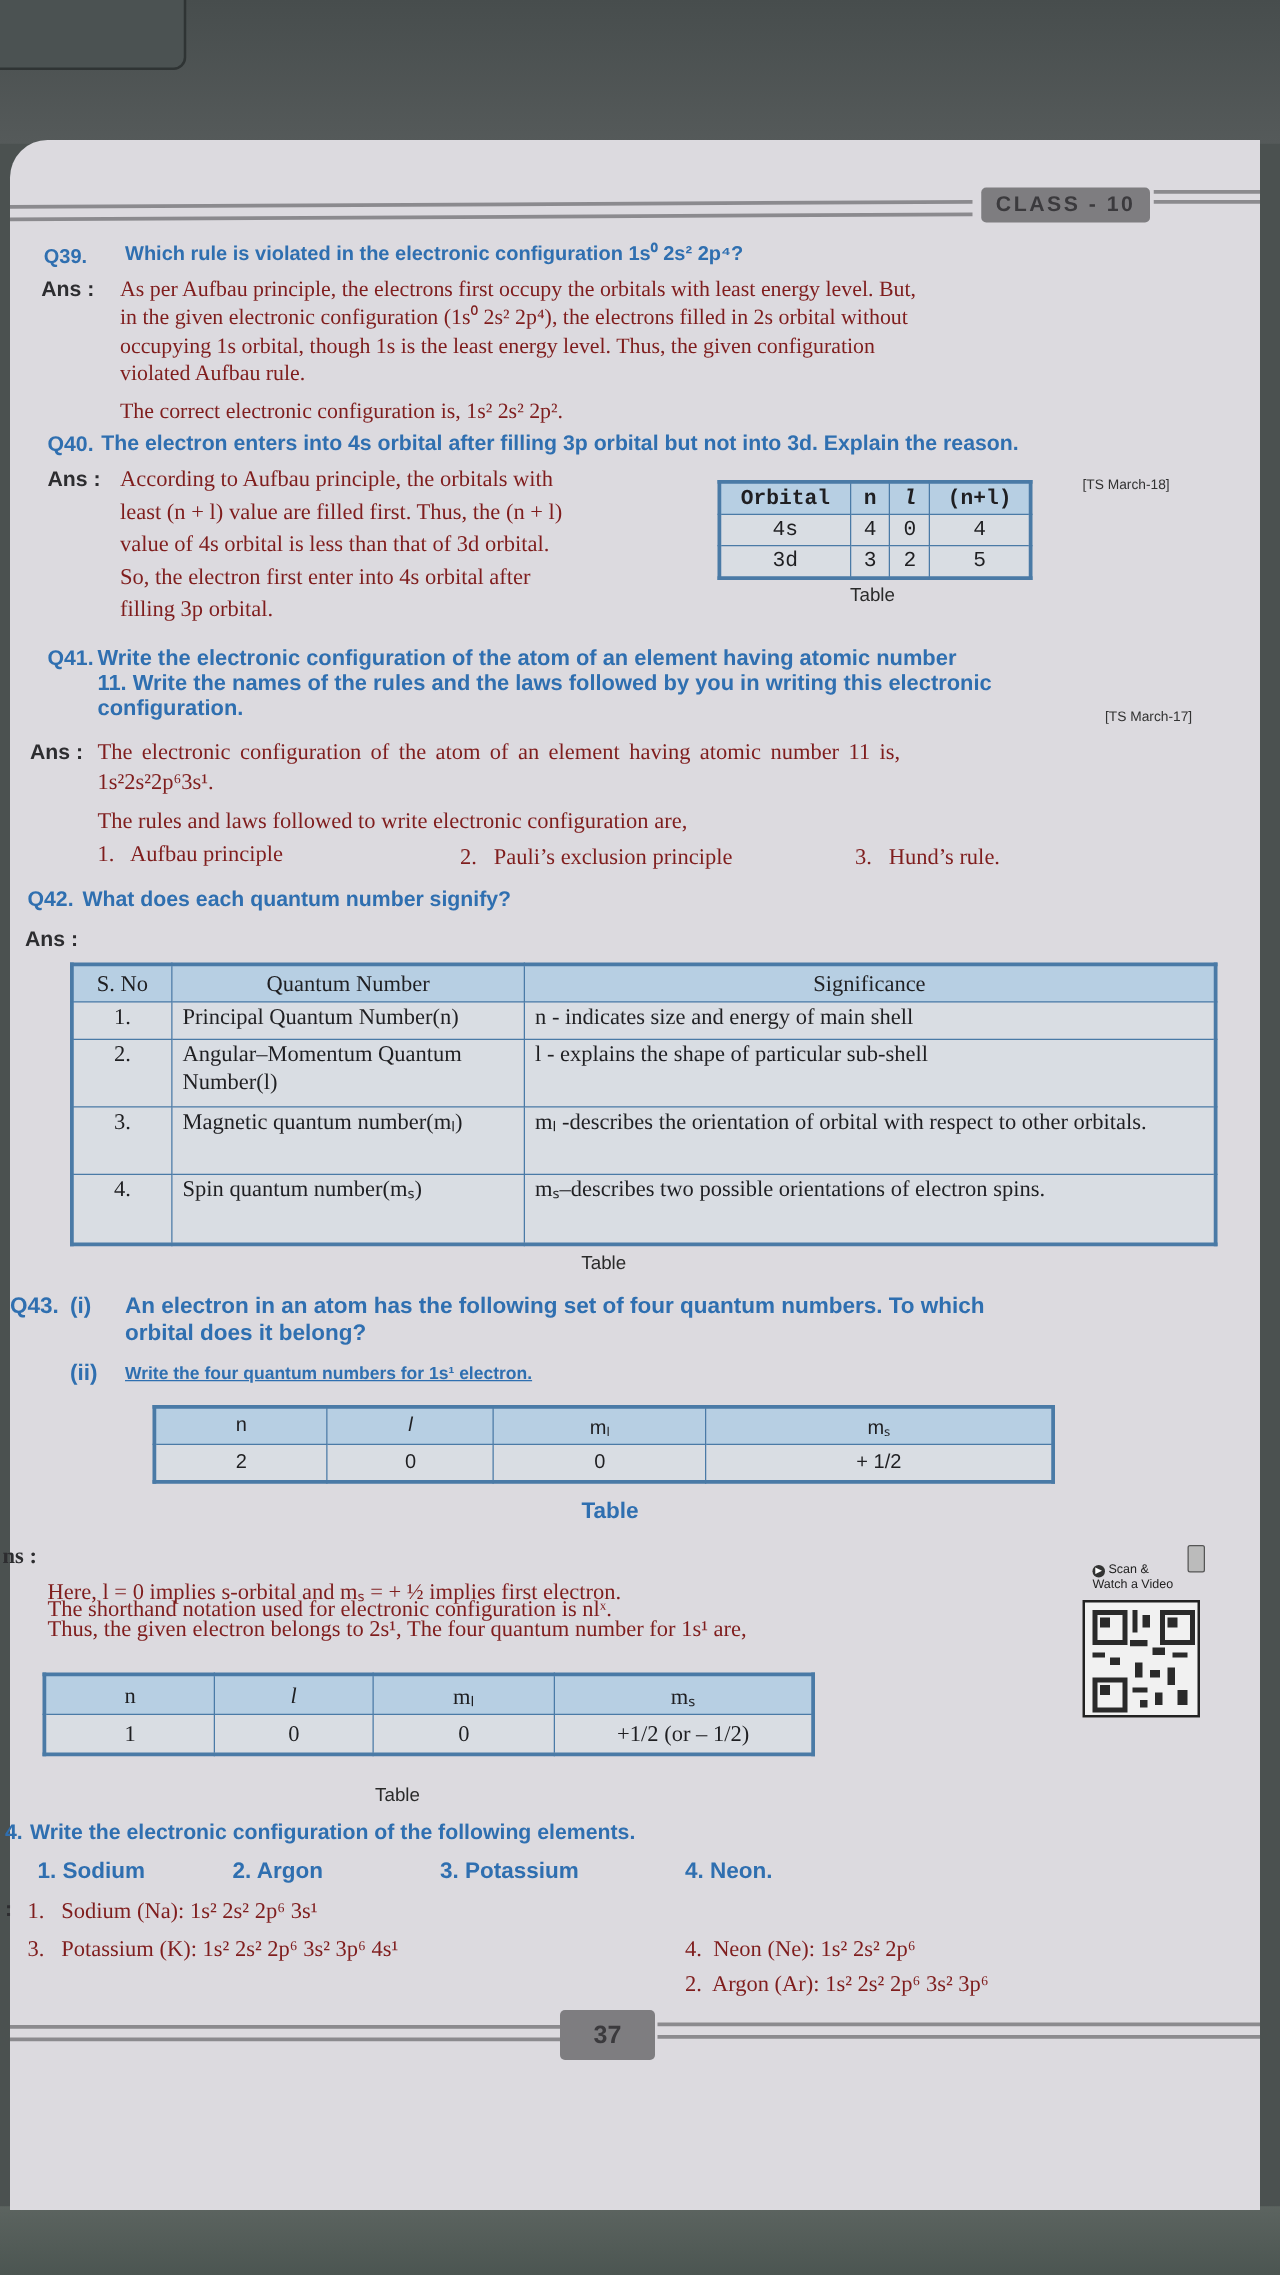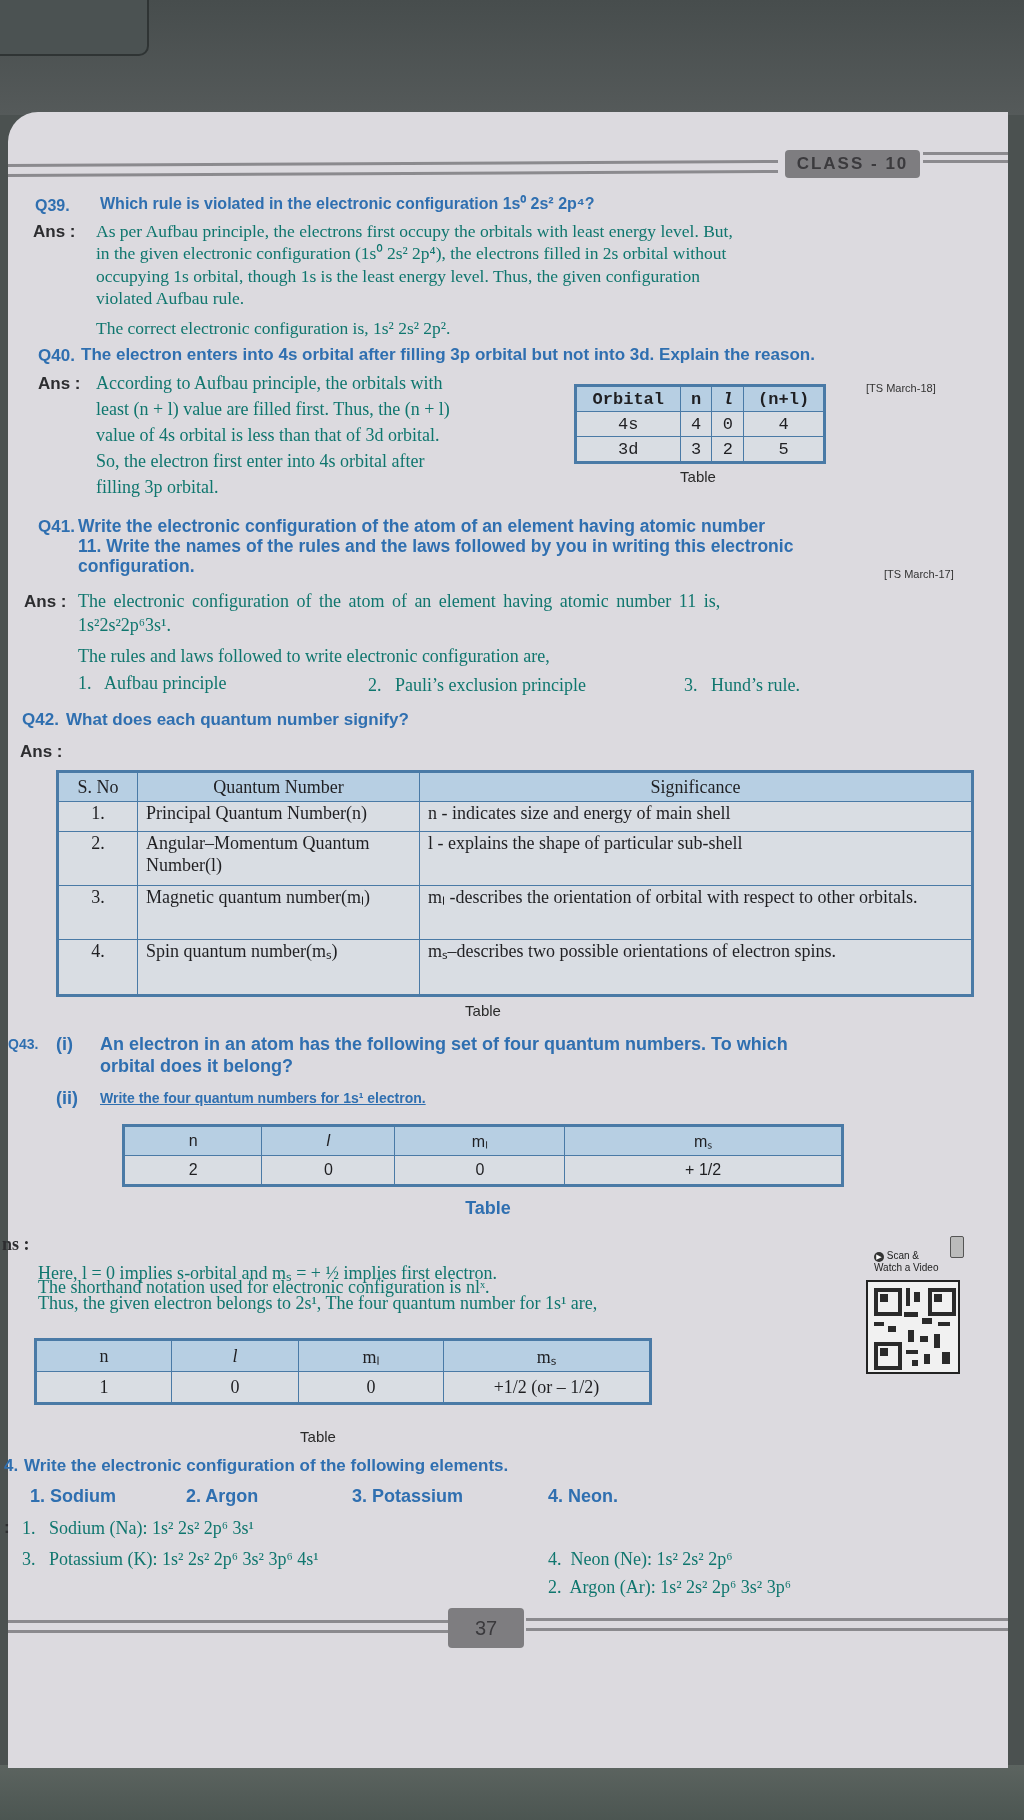--- a/index.html
+++ b/index.html
@@ -16,21 +16,21 @@
     background:#dcdadf;
     border-radius:30px 0 0 0;
   }
   .abs { position:absolute; }
   .rule { position:absolute; height:3px; background:#8b8a8e; }
   .badge {
     position:absolute; background:#7e7d80; color:#3b3a3d; font-family:"Liberation Sans", sans-serif;
     font-weight:bold; letter-spacing:2px; border-radius:4px; text-align:center;
   }
   .q { position:absolute; font-family:"Liberation Sans", sans-serif; font-weight:bold; color:#2f6fb0; font-size:17px; line-height:20px; }
-  .t { position:absolute; color:#0f766e; font-size:18px; line-height:22px; }
+  .t { position:absolute; color:#7f1d1d; font-size:18px; line-height:22px; }
   .ans-lbl { font-family:"Liberation Sans", sans-serif; font-weight:bold; color:#2d2d30; font-size:17px; }
   .ref { position:absolute; font-family:"Liberation Sans", sans-serif; font-size:11px; color:#333; }
   .cap { position:absolute; font-family:"Liberation Sans", sans-serif; font-size:15px; color:#2a2a2a; text-align:center; }
   table { border-collapse:collapse; position:absolute; }
   td, th { border:1.5px solid #4a7aa6; padding:0 8px; font-weight:normal; color:#1f1f22; }
   th { background:#b7cfe3; }
   td { background:#d9dde3; }
   .t1 th, .t1 td { font-size:17px; height:24px; text-align:center; }
   .t1 th { font-weight:bold; }
   .t2 th, .t2 td { font-size:18px; text-align:left; vertical-align:top; line-height:22px; }
@@ -140,21 +140,21 @@
     </tr>
     <tr style="height:56px;">
       <td style="text-align:center">4.</td>
       <td>Spin quantum number(mₛ)</td>
       <td>mₛ–describes two possible orientations of electron spins.</td>
     </tr>
   </tbody>
     </table>
   <div class="cap" style="left:435px;top:890px;width:80px;">Table</div>
 
-  <div class="q" style="left:0px;top:922px;font-size:14px;">Q43.</div>
+  <div class="q" style="left:0px;top:922px;font-size:18px;">Q43.</div>
   <div class="q" style="left:48px;top:922px;font-size:18px;">(i)</div>
   <div class="q" style="left:92px;top:922px;font-size:18px;">An electron in an atom has the following set of four quantum numbers. To which</div>
   <div class="q" style="left:92px;top:944px;font-size:18px;">orbital does it belong?</div>
   <div class="q" style="left:48px;top:976px;font-size:18px;">(ii)</div>
   <div class="q" style="left:92px;top:976px;font-size:14px;text-decoration:underline;">Write the four quantum numbers for 1s¹ electron.</div>
 
   <table class="t3 outer" style="left:114px;top:1012px;width:722px;">
     <tbody>
         <tr>
       <th>n</th>
@@ -233,14 +233,14 @@
   <div class="abs ans-lbl" style="left:-4px;top:1406px;">:</div>
   <div class="t" style="left:14px;top:1405px;white-space:pre;">1.   Sodium (Na): 1s² 2s² 2p⁶ 3s¹</div>
   <div class="t" style="left:540px;top:1464px;white-space:pre;">2.  Argon (Ar): 1s² 2s² 2p⁶ 3s² 3p⁶</div>
   <div class="t" style="left:14px;top:1436px;white-space:pre;">3.   Potassium (K): 1s² 2s² 2p⁶ 3s² 3p⁶ 4s¹</div>
   <div class="t" style="left:540px;top:1436px;white-space:pre;">4.  Neon (Ne): 1s² 2s² 2p⁶</div>
 
   <div class="rule" style="left:0;top:1508px;width:440px;"></div>
   <div class="rule" style="left:0;top:1518px;width:440px;"></div>
   <div class="rule" style="left:518px;top:1506px;width:482px;"></div>
   <div class="rule" style="left:518px;top:1516px;width:482px;"></div>
-  <div class="badge" style="left:440px;top:1496px;width:76px;height:40px;line-height:40px;font-size:20px;letter-spacing:0;font-weight:normal;">37</div>
+  <div class="badge" style="left:440px;top:1496px;width:76px;height:40px;line-height:40px;font-size:20px;letter-spacing:0;font-weight:bold;">37</div>
 </div>
 
 </body></html>

